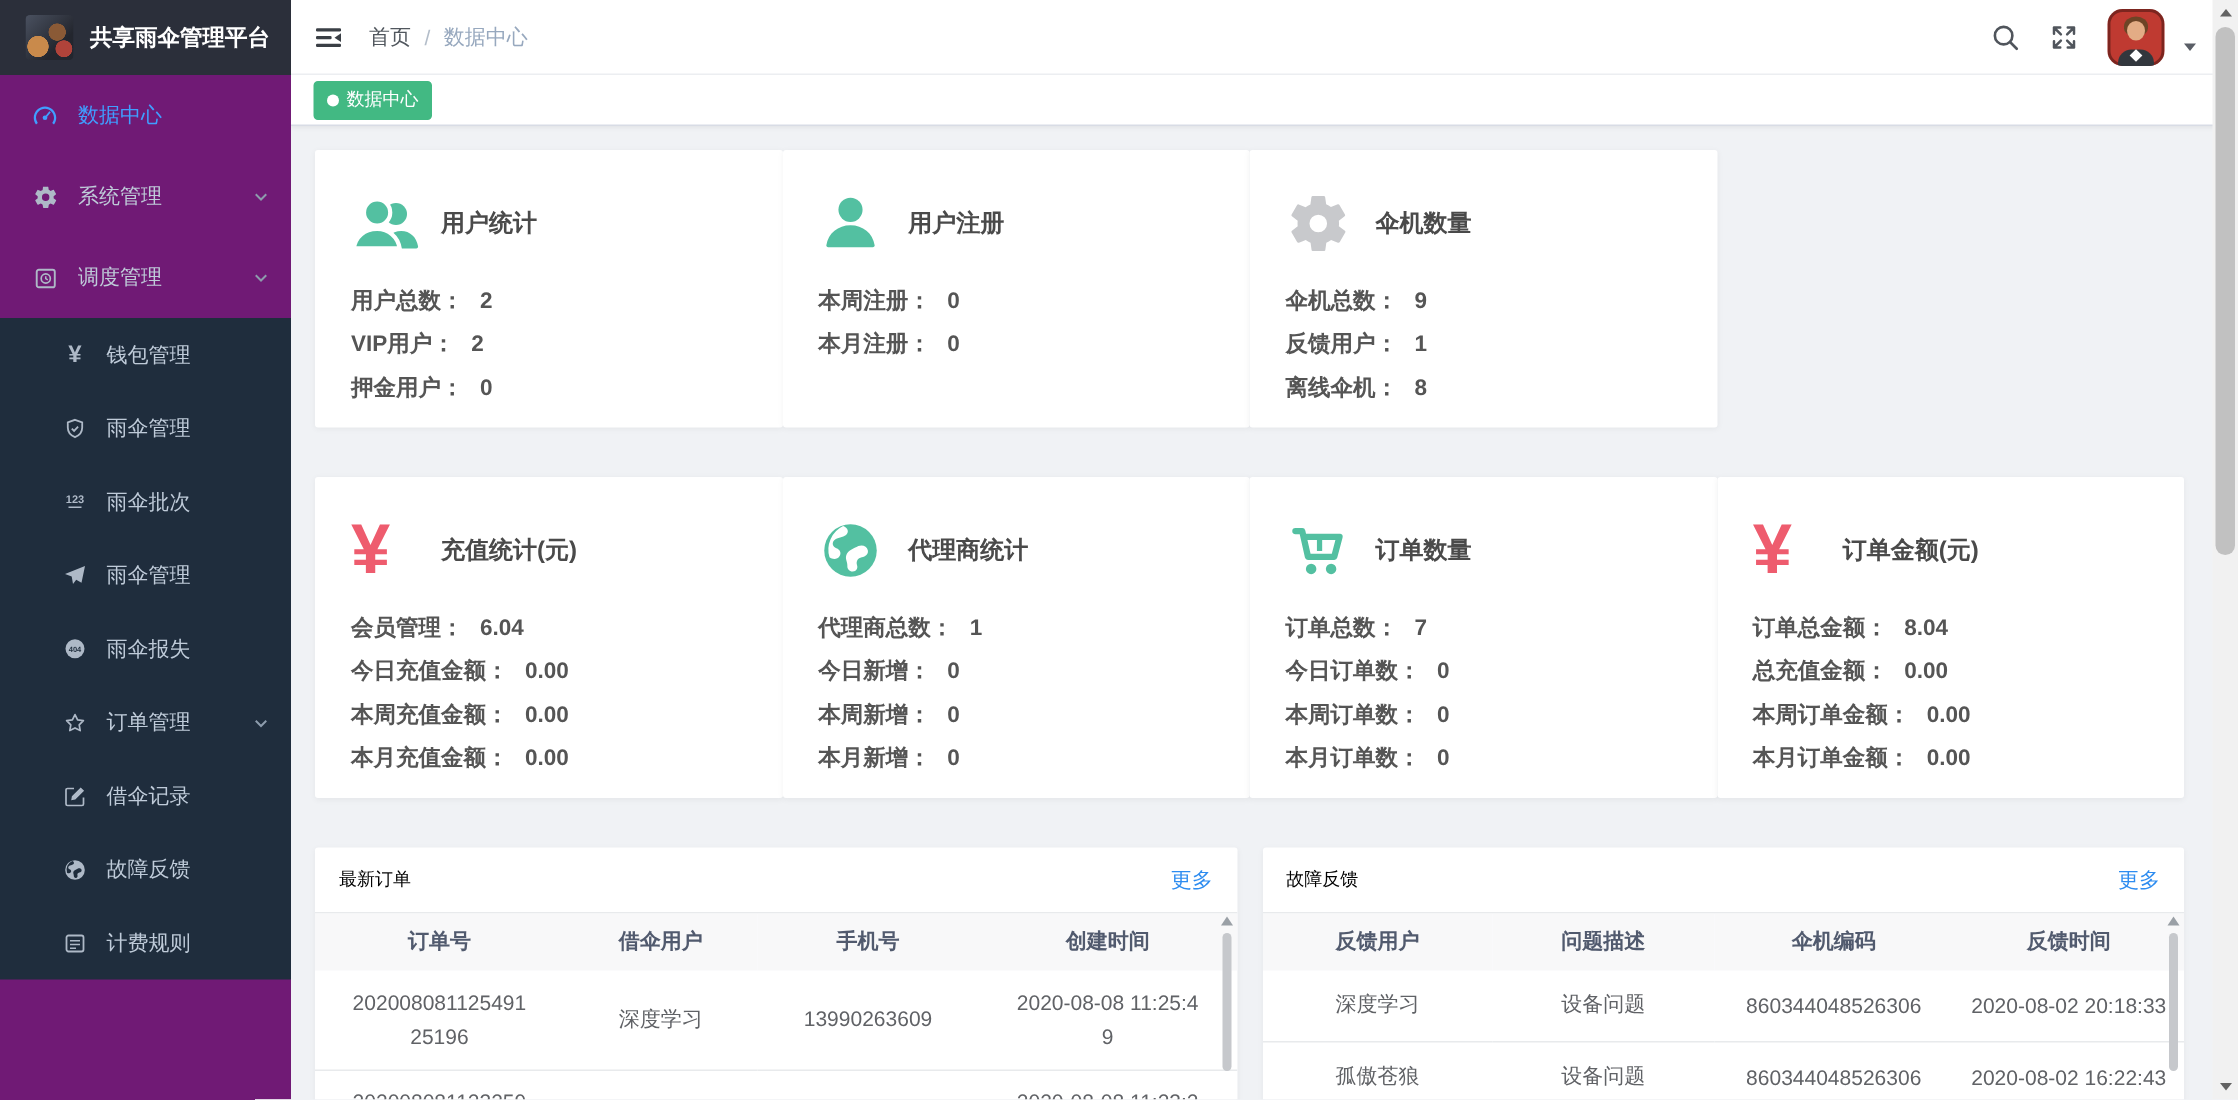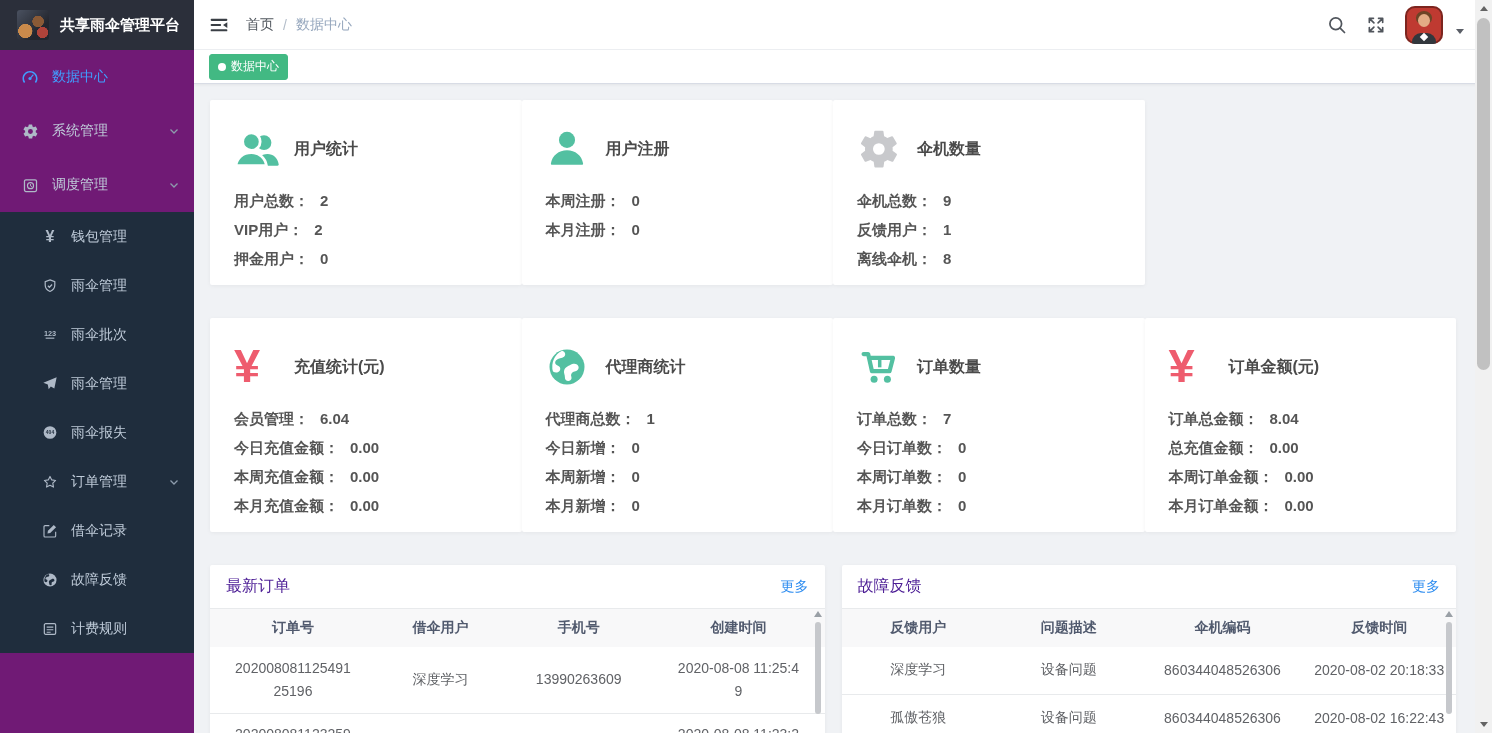--- a/index.html
+++ b/index.html
@@ -59,21 +59,21 @@
   .stat-val { margin-left:11px; }
   .c-green { color:#53c0a1; }
   .c-gray  { color:#c8c9cc; }
   .c-blue  { color:#459df5; }
   .c-red   { color:#ee5c6e; }
   .yuan-glyph { font-size:47px; font-weight:bold; line-height:1; display:block; margin-top:-4px; }
 
   .panels { display:grid; grid-template-columns:1fr 1fr; gap:17px; }
   .panel { background:#fff; border-radius:2px; box-shadow:0 1px 4px rgba(0,0,0,.05); position:relative; height:262px; overflow:hidden; }
   .panel-head { height:44px; display:flex; align-items:center; justify-content:space-between; padding:0 16px; border-bottom:1px solid #e8eaec; }
-  .panel-title { font-size:16px; color:#4c1d95; }
+  .panel-title { font-size:12px; color:#000000; }
   .more-link { font-size:14px; color:#2d8cf0; text-decoration:none; cursor:pointer; }
   table { width:100%; border-collapse:collapse; table-layout:fixed; }
   th { background:#f8f8f9; height:38px; font-size:14px; font-weight:bold; color:#515a6e; text-align:center; }
   td { text-align:center; font-size:14px; color:#606266; border-bottom:1px solid #e8eaec; }
   .tbl-orders td { height:66px; line-height:23px; padding:0 22px; word-break:break-all; }
   .tbl-faults td { height:47px; }
 
   .mini-sb { position:absolute; top:46px; right:2px; bottom:4px; width:10px; display:flex; flex-direction:column; align-items:center; cursor:pointer; }
   .mini-sb .up { width:0; height:0; border-left:4px solid transparent; border-right:4px solid transparent; border-bottom:6px solid #9aa0a6; margin-bottom:5px; }
   .mini-sb .thumb { width:6px; height:92px; background:#c6c8cc; border-radius:3px; }

